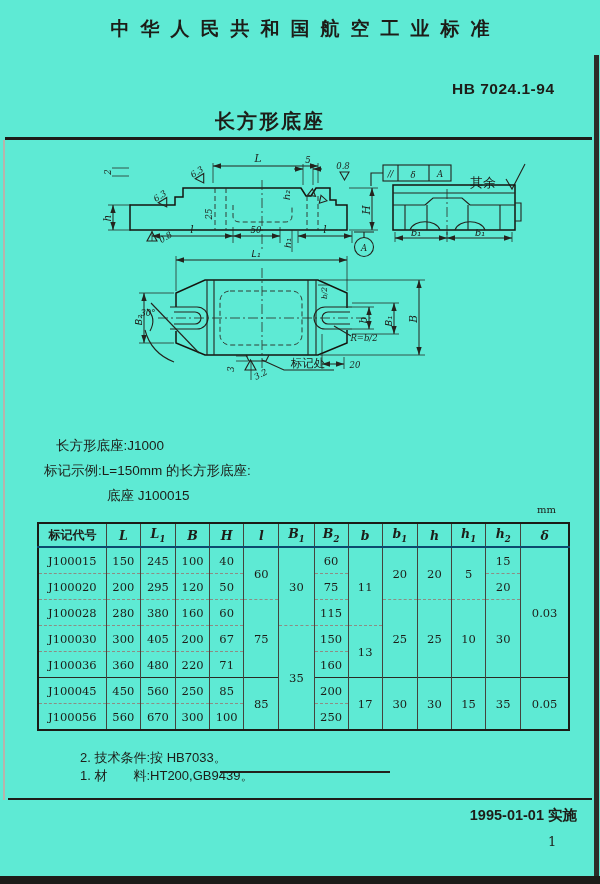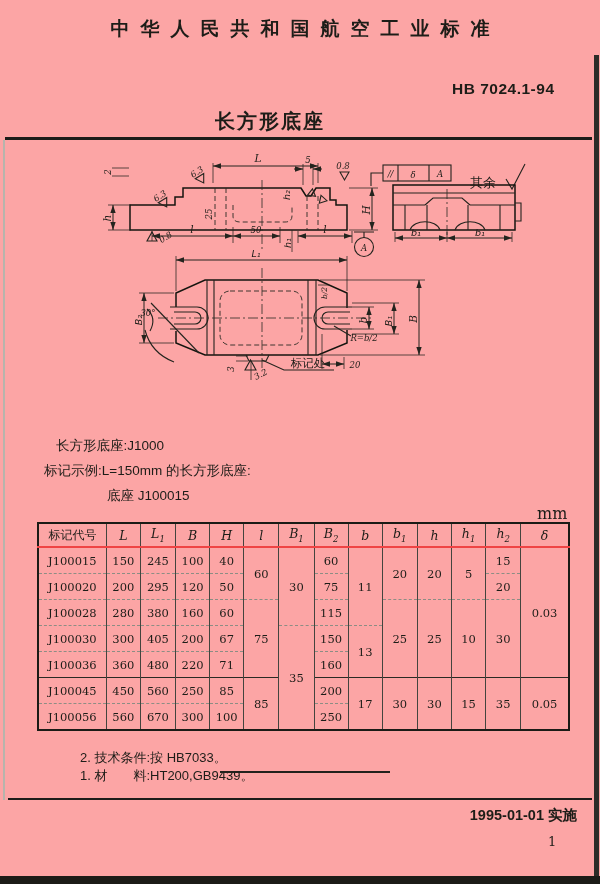--- a/index.html
+++ b/index.html
@@ -1,35 +1,35 @@
 <!DOCTYPE html>
 <html><head>
 <meta charset="utf-8">
 <style>
   html,body{margin:0;padding:0;background:#777;}
-  #page{position:relative;width:600px;height:884px;background:#fca5a5;overflow:hidden;
+  #page{position:relative;width:600px;height:884px;background:#5eead4;overflow:hidden;
         font-family:"Liberation Sans",sans-serif;color:#1d1d18;}
   .abs{position:absolute;}
   
   .hdr{top:16px;left:0;width:100%;text-align:center;font-size:19px;font-weight:bold;
        letter-spacing:11px;text-indent:11px;}
   .t1{top:63px;left:60px;width:420px;text-align:center;font-size:21px;font-weight:bold;letter-spacing:2px;}
   .t2{top:108px;left:60px;width:420px;text-align:center;font-size:20px;font-weight:bold;letter-spacing:2px;}
   .std{top:80px;left:452px;font-size:15.5px;font-weight:bold;letter-spacing:.5px;}
   .rule1{top:137px;left:5px;width:587px;height:3px;background:#1d1d1a;}
   
   .cls1{top:437px;left:56px;font-size:13.5px;}
   .cls2{top:462px;left:44px;font-size:13.5px;}
   .cls3{top:487px;left:107px;font-size:13.5px;}
   
-  .unit{top:504px;left:537px;font-size:16px;font-family:"DejaVu Serif",serif;}
+  .unit{top:504px;left:537px;font-size:10px;font-family:"DejaVu Serif",serif;}
   #tblwrap{top:522px;left:37px;}
   table{border-collapse:collapse;table-layout:fixed;width:533px;border:2px solid #1b1b16;}
-  th{height:22px;font-family:"DejaVu Serif",serif;font-style:italic;font-size:12.5px;font-weight:normal;
-     border-left:1px solid #44443e;border-bottom:2px solid #ef4444;padding:0;text-align:center;}
+  th{height:22px;font-family:"DejaVu Serif",serif;font-style:italic;font-size:12.5px;font-weight:bold;
+     border-left:1px solid #44443e;border-bottom:2px solid #0c4a6e;padding:0;text-align:center;}
   th:first-child{font-family:"Liberation Sans",sans-serif;font-style:normal;font-size:12px;border-left:none;}
   th sub{font-size:8.5px;font-style:italic;}
   td{height:25px;font-family:"DejaVu Serif",serif;font-size:11.5px;text-align:center;padding:0;
      border-left:1px solid #44443e;border-top:1px dashed #8d8d84;}
   td:first-child{border-left:none;}
   tbody tr:first-child td{border-top:none;}
   tbody tr:nth-child(6) td{border-top:1.4px solid #2a2a24;}
   
   .note1{top:727px;left:80px;font-size:13px;margin-top:40px;}
   .note2{top:749px;left:80px;font-size:13px;}

